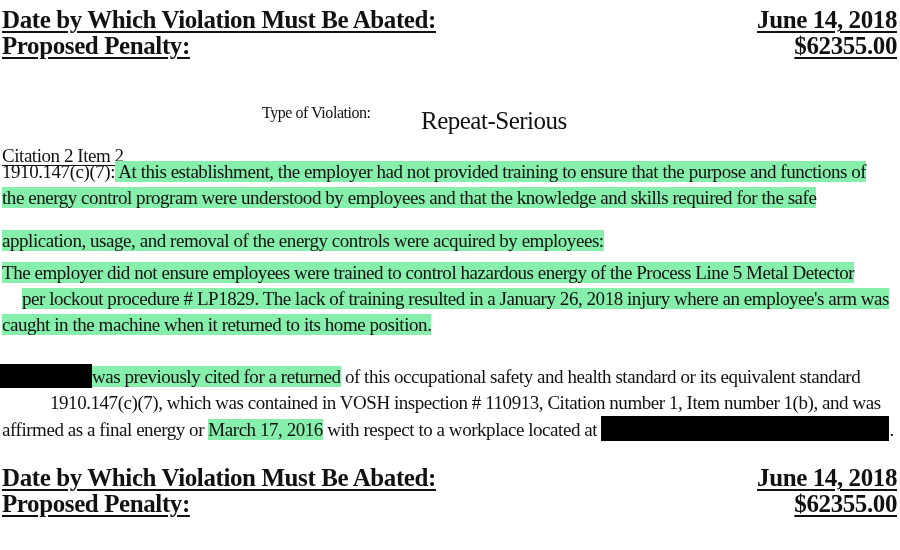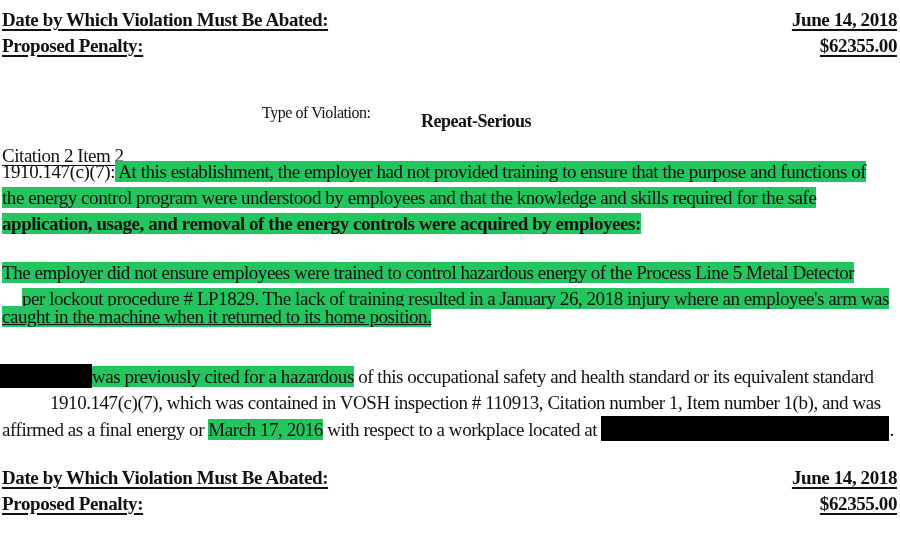--- a/index.html
+++ b/index.html
@@ -22,30 +22,30 @@
       white-space: nowrap;
       font-size: 19px;
       line-height: 26px;
       letter-spacing: -0.45px;
     }
     .bold-u {
       font-weight: bold;
       text-decoration: underline;
       text-decoration-thickness: 2px;
       text-underline-offset: 3px;
-      font-size: 19px;
+      font-size: 25px;
       letter-spacing: -0.4px;
     }
     .right {
       position: absolute;
       right: 3px;
       text-align: right;
       white-space: nowrap;
     }
-    .hl { background: #22c55e; }
+    .hl { background: #86efac; }
     .redact {
       display: inline-block;
       background: #000000;
       vertical-align: -5px;
     }
     .u-plain {
       text-decoration: underline;
       text-underline-offset: 3px;
     }
   </style>
@@ -62,44 +62,44 @@
   <span class="bold-u">Proposed Penalty:</span>
 </div>
 <div class="right" style="top:33px; line-height:26px;">
   <span class="bold-u">$62355.00</span>
 </div>
 
 <div class="line" style="top:108px;margin-top:35px;">
   <span class="u-plain">Citation 2 Item 2</span>
 </div>
 <div class="abs" style="top:100px; left:262px; font-size:16px; line-height:26px; letter-spacing:-0.45px; white-space:nowrap;">Type of Violation:</div>
-<div class="abs" style="top:108px; left:421px; font-size:18px; line-height:26px; font-weight:bold; letter-spacing:-0.5px; white-space:nowrap;">Repeat-Serious</div>
+<div class="abs" style="top:108px; left:421px; font-size:25px; line-height:26px; font-weight:normal; letter-spacing:-0.5px; white-space:nowrap;">Repeat-Serious</div>
 
 <div class="line" style="top:159px;">
   <span>1910.147(c)(7):</span><span class="hl"> At this establishment, the employer had not provided training to ensure that the purpose and functions of</span>
 </div>
 <div class="line" style="top:185px;">
   <span class="hl">the energy control program were understood by employees and that the knowledge and skills required for the safe</span>
 </div>
-<div class="line" style="top:211px;font-weight:bold;">
+<div class="line" style="top:228px;">
   <span class="hl">application, usage, and removal of the energy controls were acquired by employees:</span>
 </div>
 
 <div class="line" style="top:260px;">
   <span class="hl">The employer did not ensure employees were trained to control hazardous energy of the Process Line 5 Metal Detector</span>
 </div>
 <div class="line" style="top:286px;margin-left:20px;">
   <span class="hl">per lockout procedure # LP1829. The lack of training resulted in a January 26, 2018 injury where an employee's arm was</span>
 </div>
-<div class="line" style="top:304px;text-decoration:underline;">
+<div class="line" style="top:312px;">
   <span class="hl">caught in the machine when it returned to its home position.</span>
 </div>
 
 <div class="line" style="top:364px; left:0;">
-  <span class="redact" style="width:92px; height:24px;"></span><span class="hl">was previously cited for a hazardous</span><span> of this occupational safety and health standard or its equivalent standard</span>
+  <span class="redact" style="width:92px; height:24px;"></span><span class="hl">was previously cited for a returned</span><span> of this occupational safety and health standard or its equivalent standard</span>
 </div>
 <div class="line" style="top:390px;margin-left:48px;">
   <span>1910.147(c)(7), which was contained in VOSH inspection # 110913, Citation number 1, Item number 1(b), and was</span>
 </div>
 <div class="line" style="top:416px;">
   <span>affirmed as a final energy or </span><span class="hl">March 17, 2016</span><span> with respect to a workplace located at </span><span class="redact" style="width:288px; height:25px;"></span><span>.</span>
 </div>
 
 <div class="line" style="top:465px;">
   <span class="bold-u">Date by Which Violation Must Be Abated:</span>

